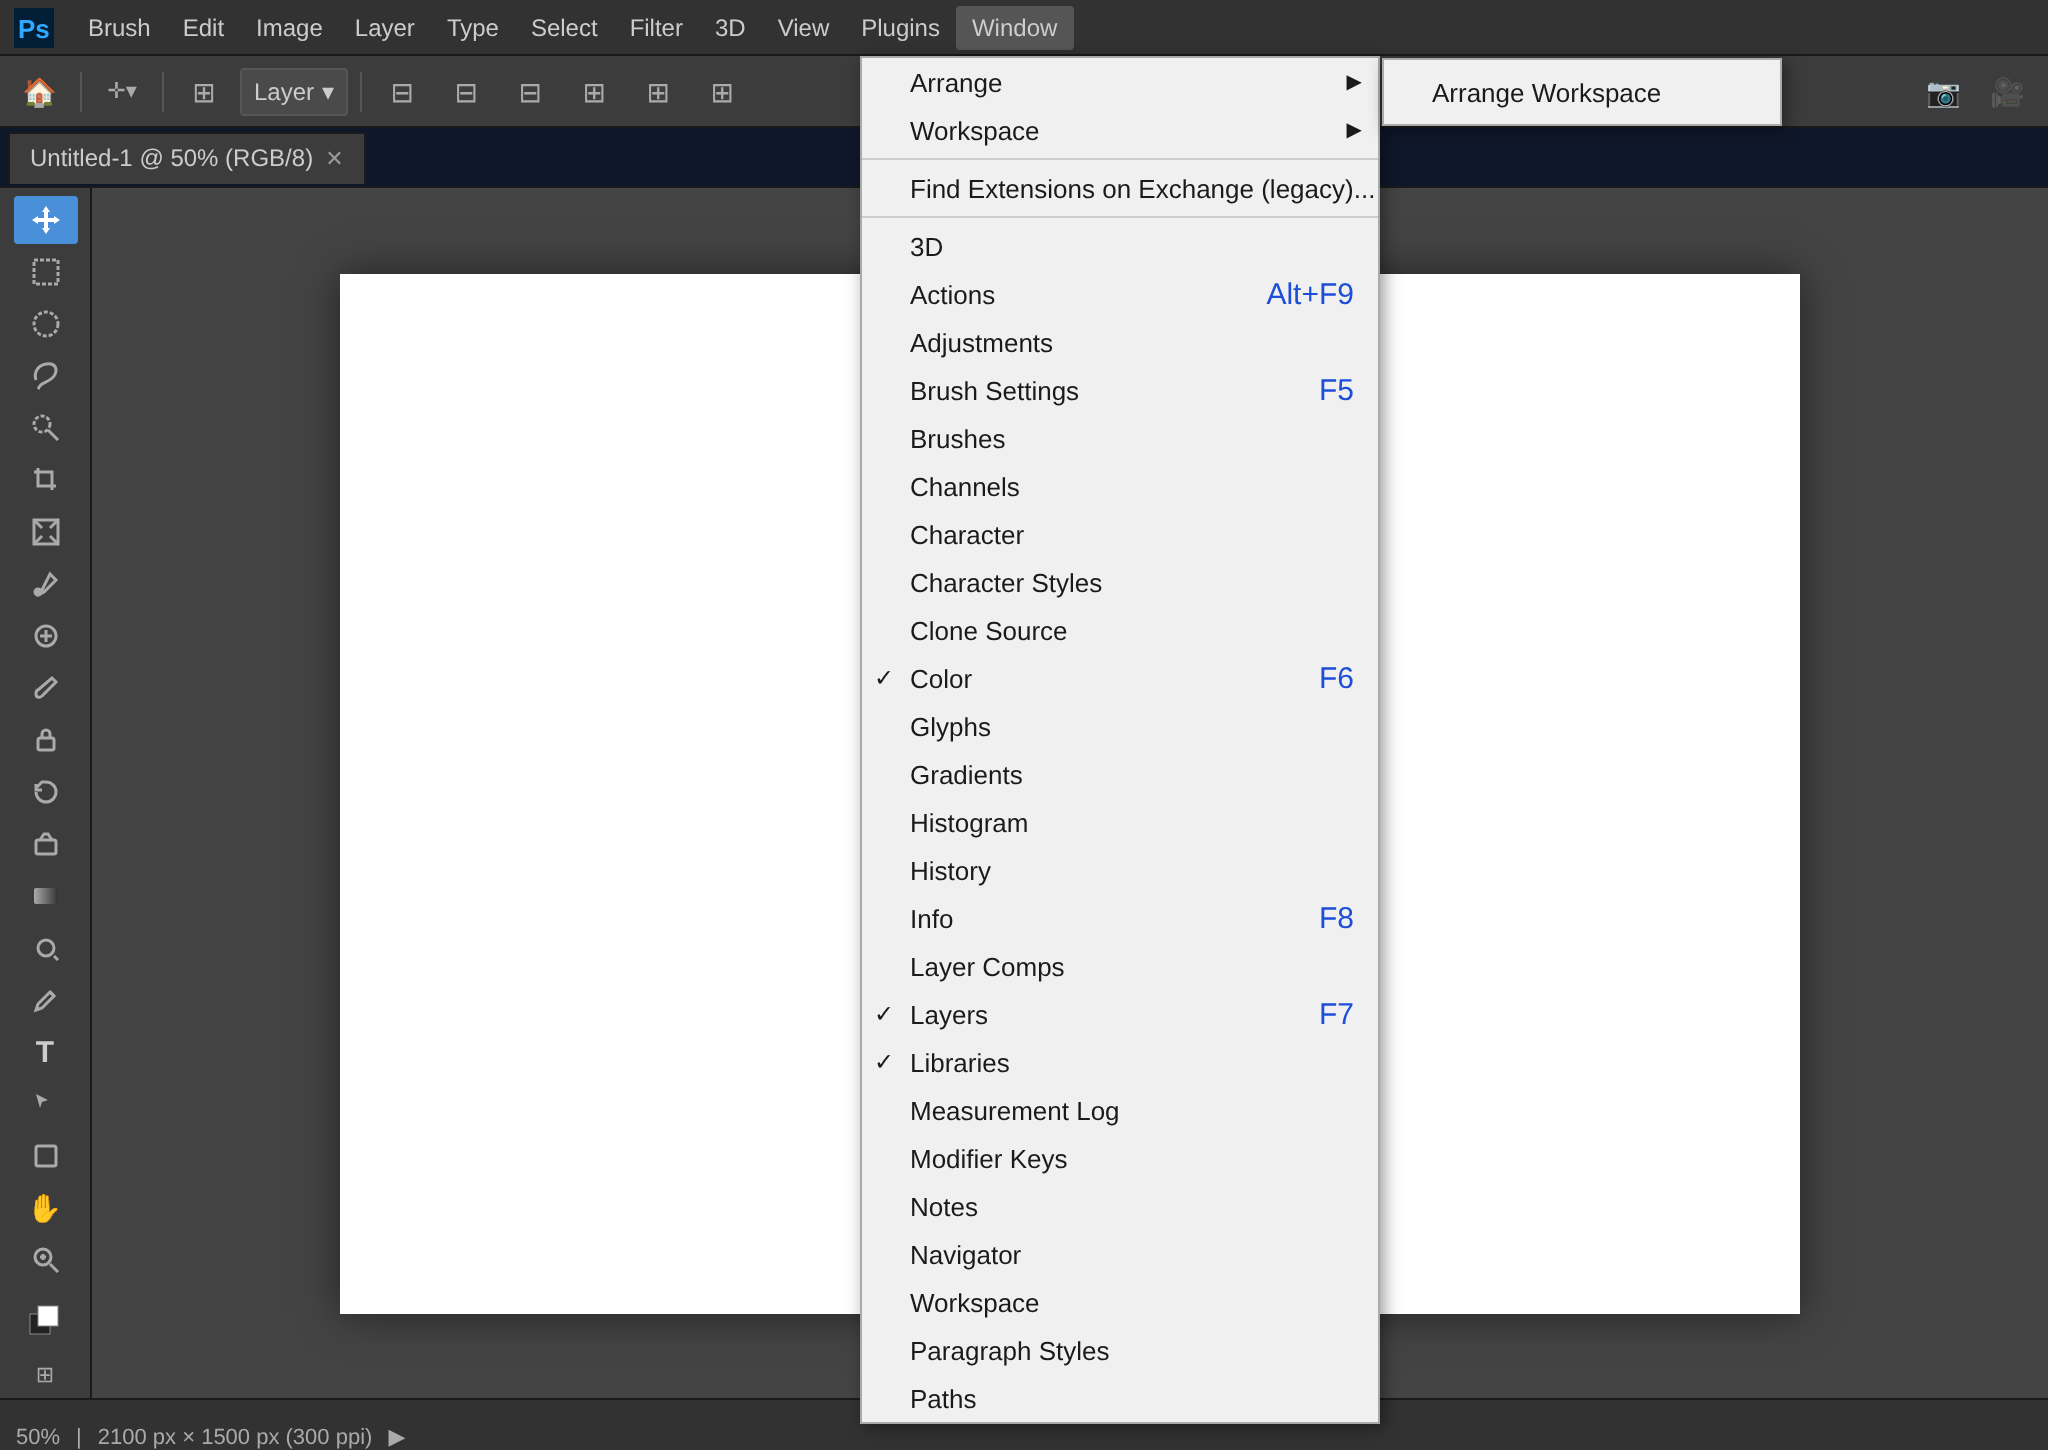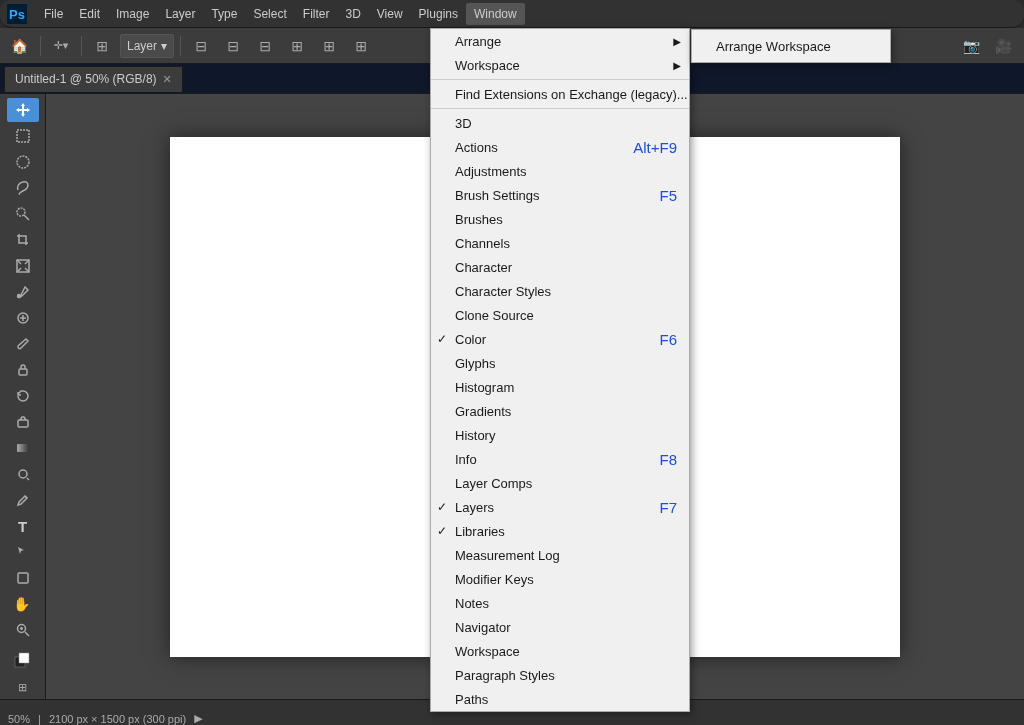--- a/index.html
+++ b/index.html
@@ -16,21 +16,20 @@
     
     #menubar {
       display: flex;
       align-items: center;
       background: #323232;
       height: 28px;
       border-bottom: 1px solid #1a1a1a;
       padding: 0 4px;
       position: relative;
       z-index: 100;
-      border-radius: 11px;
     }
     .menubar-logo {
       width: 26px;
       height: 26px;
       margin-right: 6px;
       display: flex;
       align-items: center;
       justify-content: center;
     }
     .menubar-logo svg { width: 20px; height: 20px; }
@@ -245,21 +244,21 @@
 </head>
 <body>
 
 <div id="menubar">
   <div class="menubar-logo">
     <svg viewBox="0 0 20 20" fill="none">
       <rect width="20" height="20" fill="#001e36"></rect>
       <text x="2" y="15" font-size="13" fill="#31a8ff" font-family="Arial" font-weight="bold">Ps</text>
     </svg>
   </div>
-  <div class="menu-item-bar">File</div>
+  <div class="menu-item-bar">Brush</div>
   <div class="menu-item-bar">Edit</div>
   <div class="menu-item-bar">Image</div>
   <div class="menu-item-bar">Layer</div>
   <div class="menu-item-bar">Type</div>
   <div class="menu-item-bar">Select</div>
   <div class="menu-item-bar">Filter</div>
   <div class="menu-item-bar">3D</div>
   <div class="menu-item-bar">View</div>
   <div class="menu-item-bar">Plugins</div>
   <div class="menu-item-bar active">Window</div>
@@ -495,24 +494,24 @@
     </div>
     <div class="menu-entry">
       <span class="checkmark">✓</span>
       <span>Color</span>
       <span class="shortcut">F6</span>
     </div>
     <div class="menu-entry">
       <span>Glyphs</span>
     </div>
     <div class="menu-entry">
+      <span>Gradients</span>
+    </div>
+    <div class="menu-entry">
       <span>Histogram</span>
-    </div>
-    <div class="menu-entry">
-      <span>Gradients</span>
     </div>
     <div class="menu-entry">
       <span>History</span>
     </div>
     <div class="menu-entry">
       <span>Info</span>
       <span class="shortcut">F8</span>
     </div>
     <div class="menu-entry">
       <span>Layer Comps</span>

